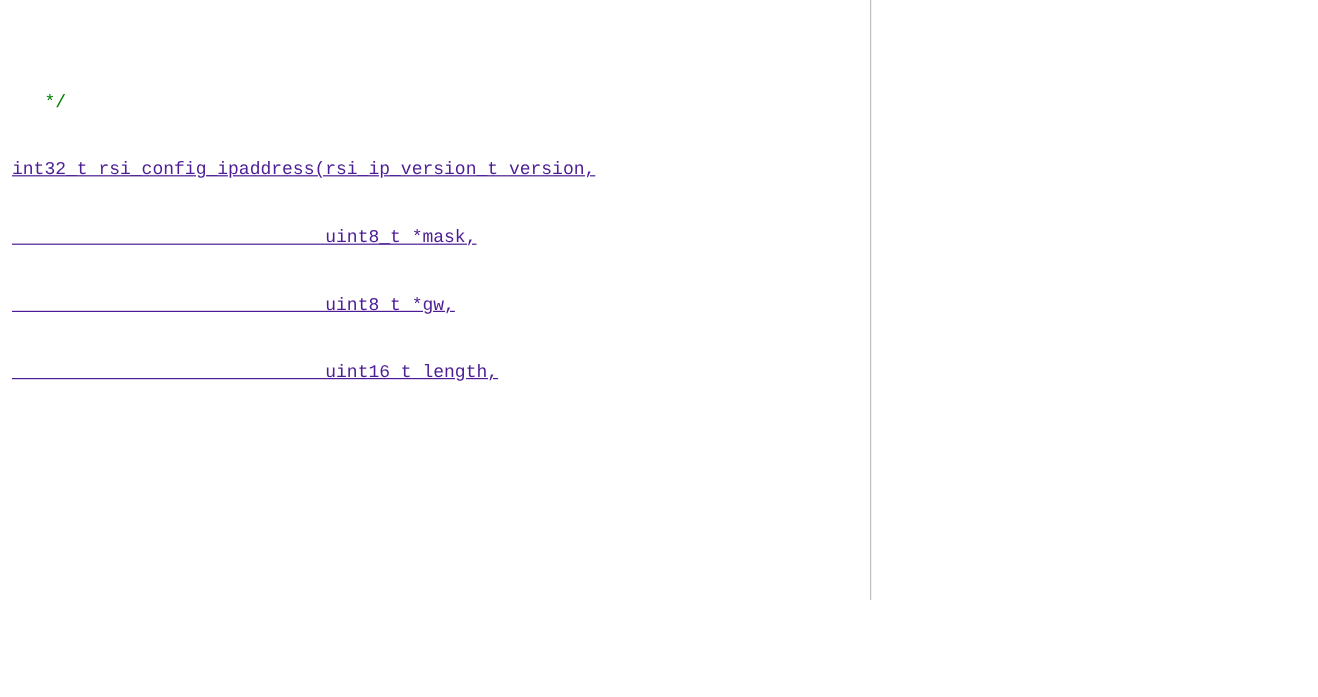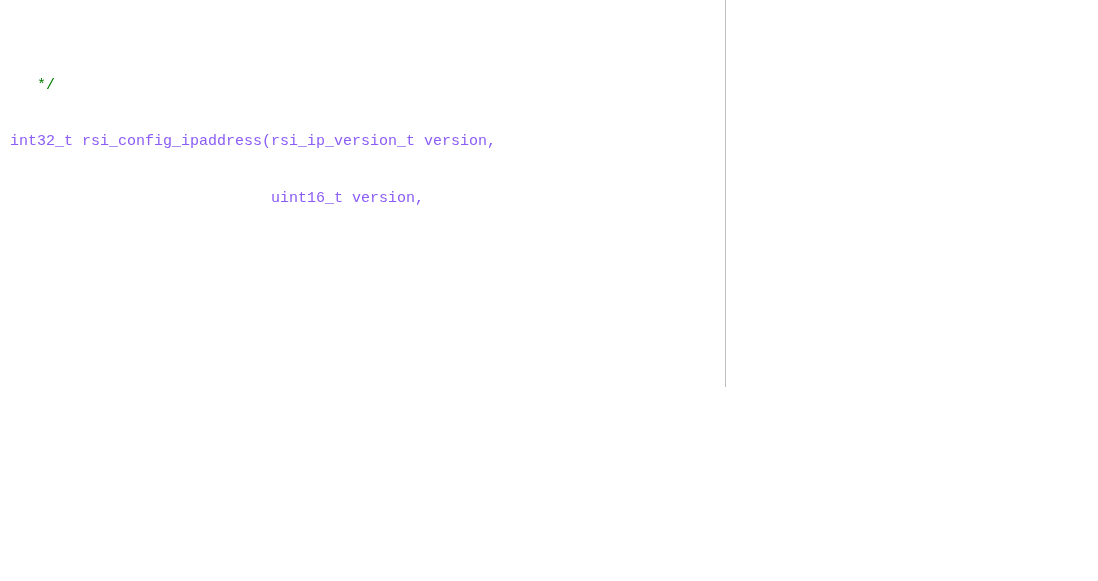--- a/index.html
+++ b/index.html
@@ -15,39 +15,41 @@
   .code-area {
     padding: 2px 10px 10px 10px;
     white-space: pre;
     position: relative;
   }
   .line {
     display: block;
     min-height: 1.25em;
   }
   .comment { color: #008000; }
-  .plain   { color: #8b5cf6; }
+  .plain   { color: #4c1d95; text-decoration: underline; }
   .ruler {
     position: absolute;
     top: 0;
     bottom: 0;
     left: 725px;
     width: 0;
     border-left: 1px solid #bfbfbf;
   }
 </style>
 </head>
 <body>
 
 <div class="code-area">
   <div class="ruler"></div>
 
   <span class="line comment">   */</span>
   <span class="line plain">int32_t rsi_config_ipaddress(rsi_ip_version_t version,</span>
-  <span class="line plain">                             uint16_t version,</span>
+  <span class="line plain">                             uint8_t *mask,</span>
+  <span class="line plain">                             uint8_t *gw,</span>
+  <span class="line plain">                             uint16_t length,</span>
   
   
   
   
   
   
   
   
 </div>
 

